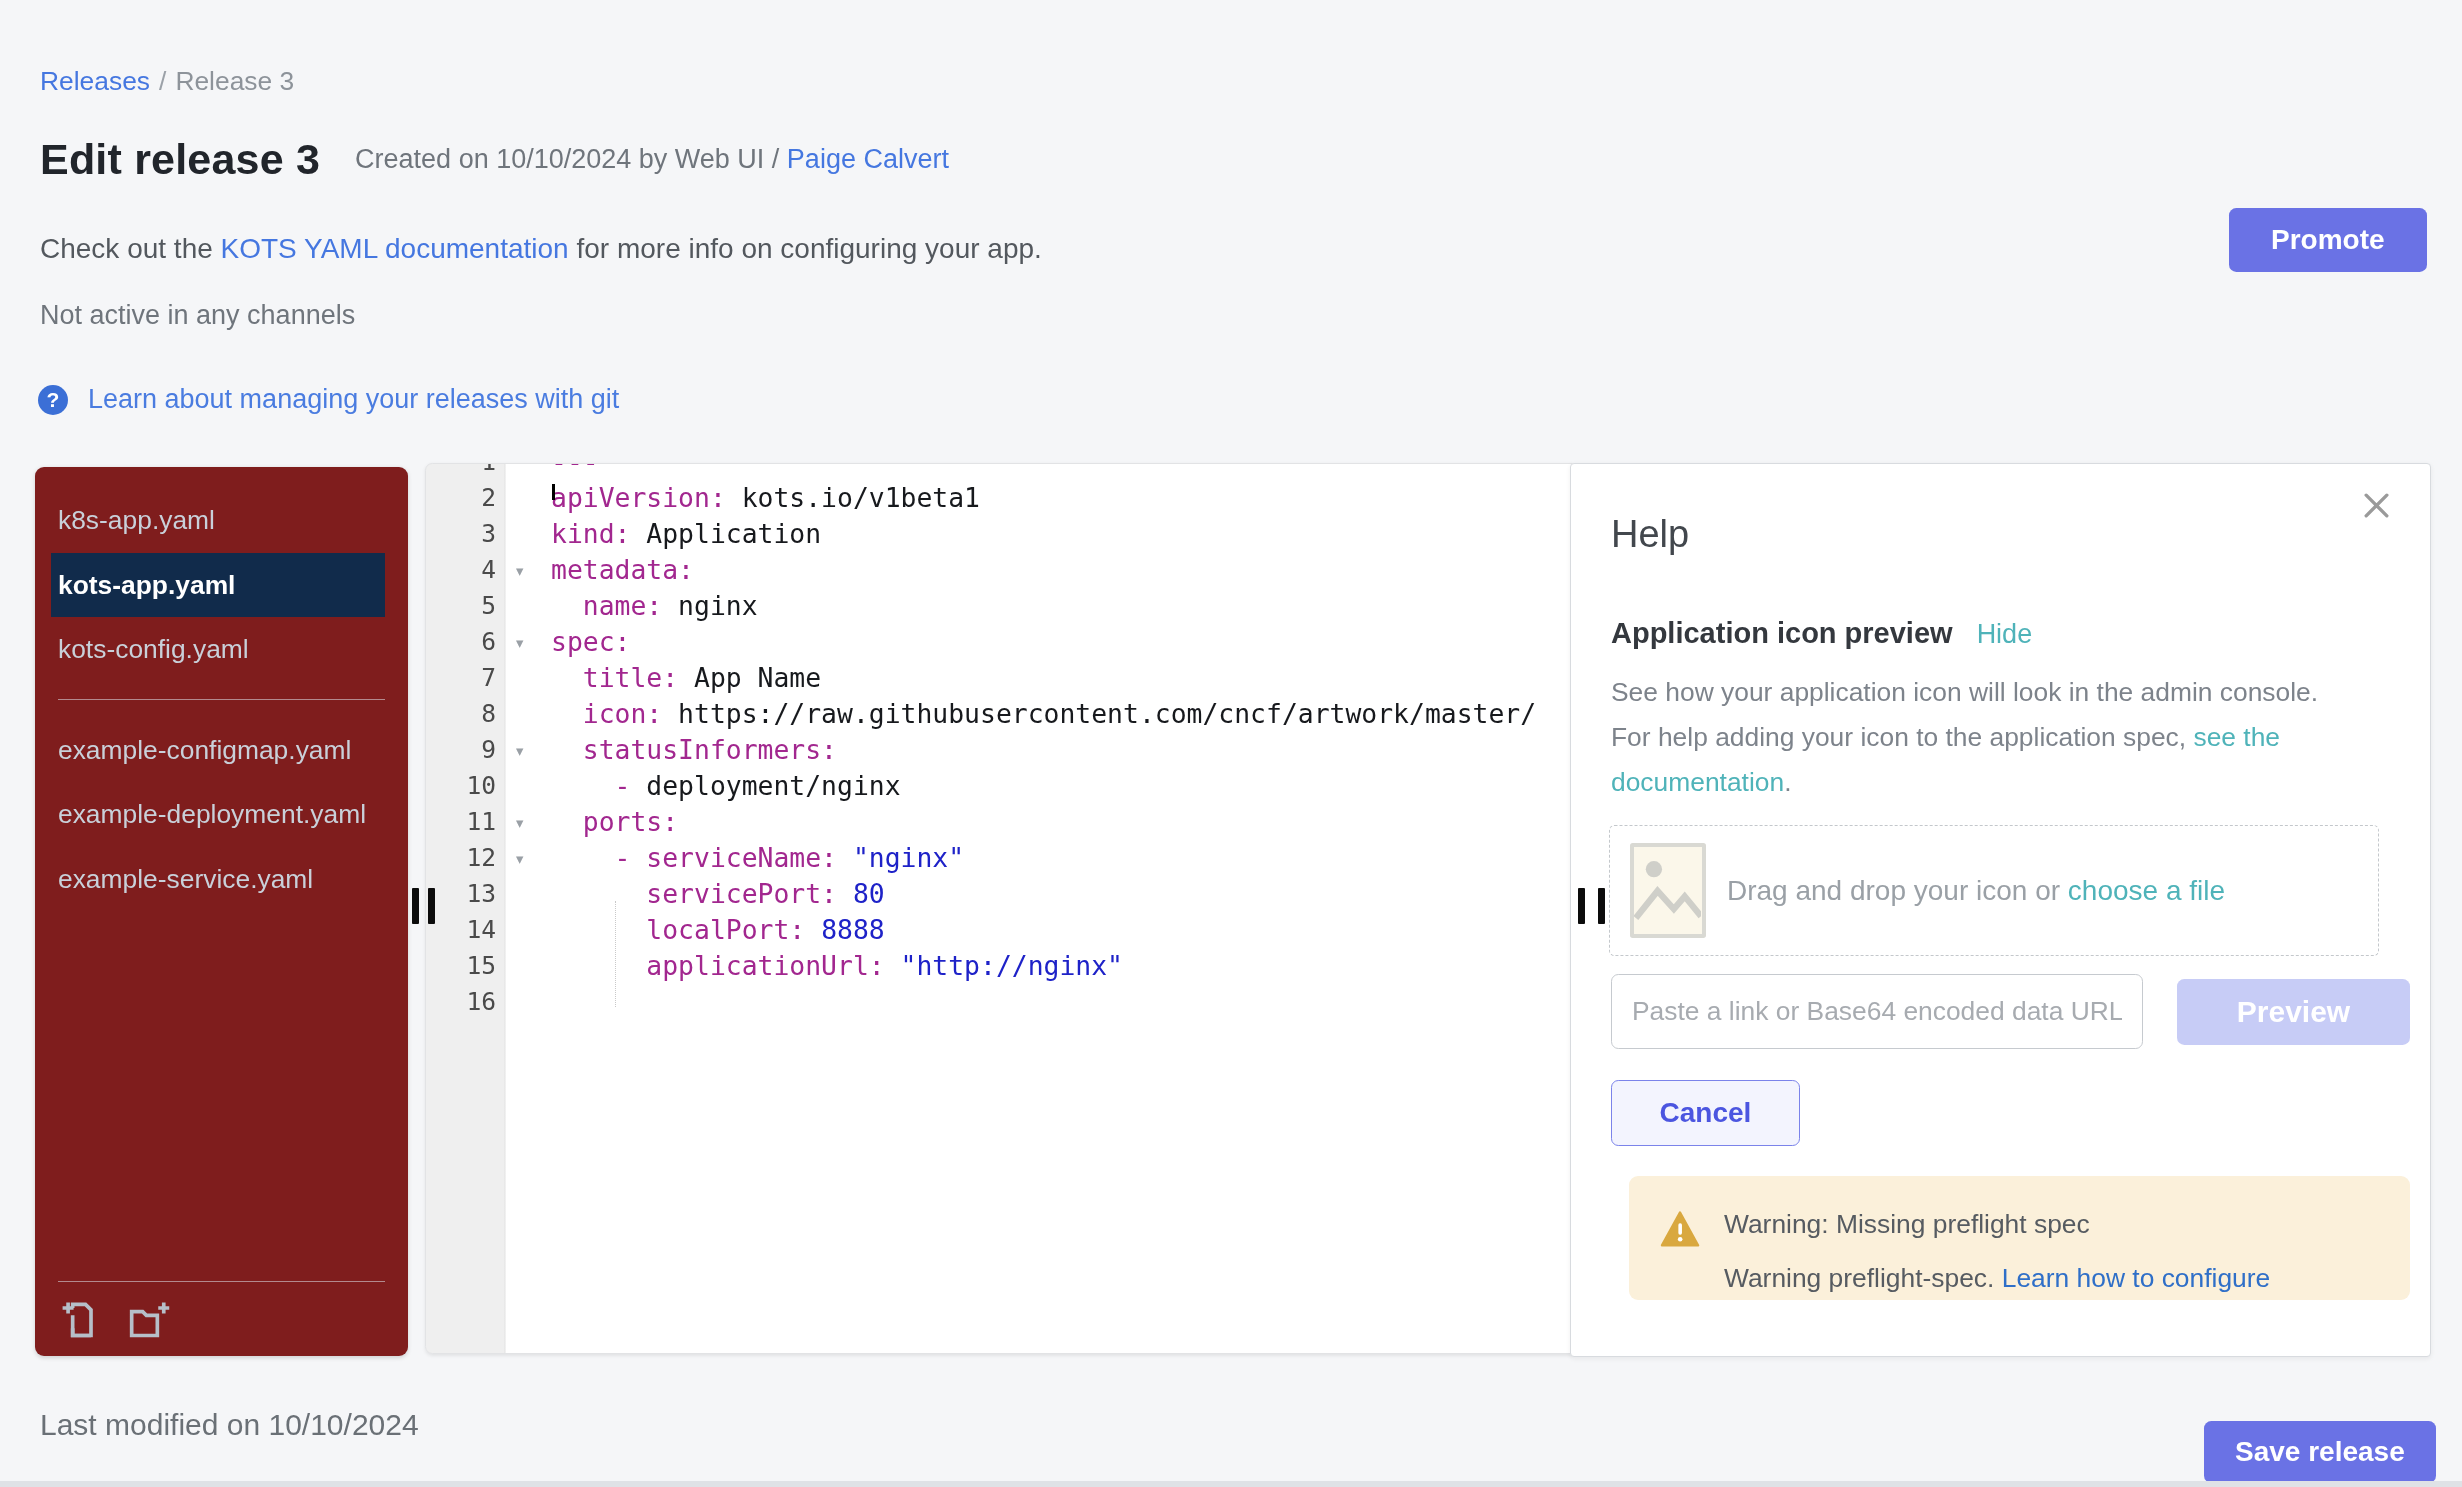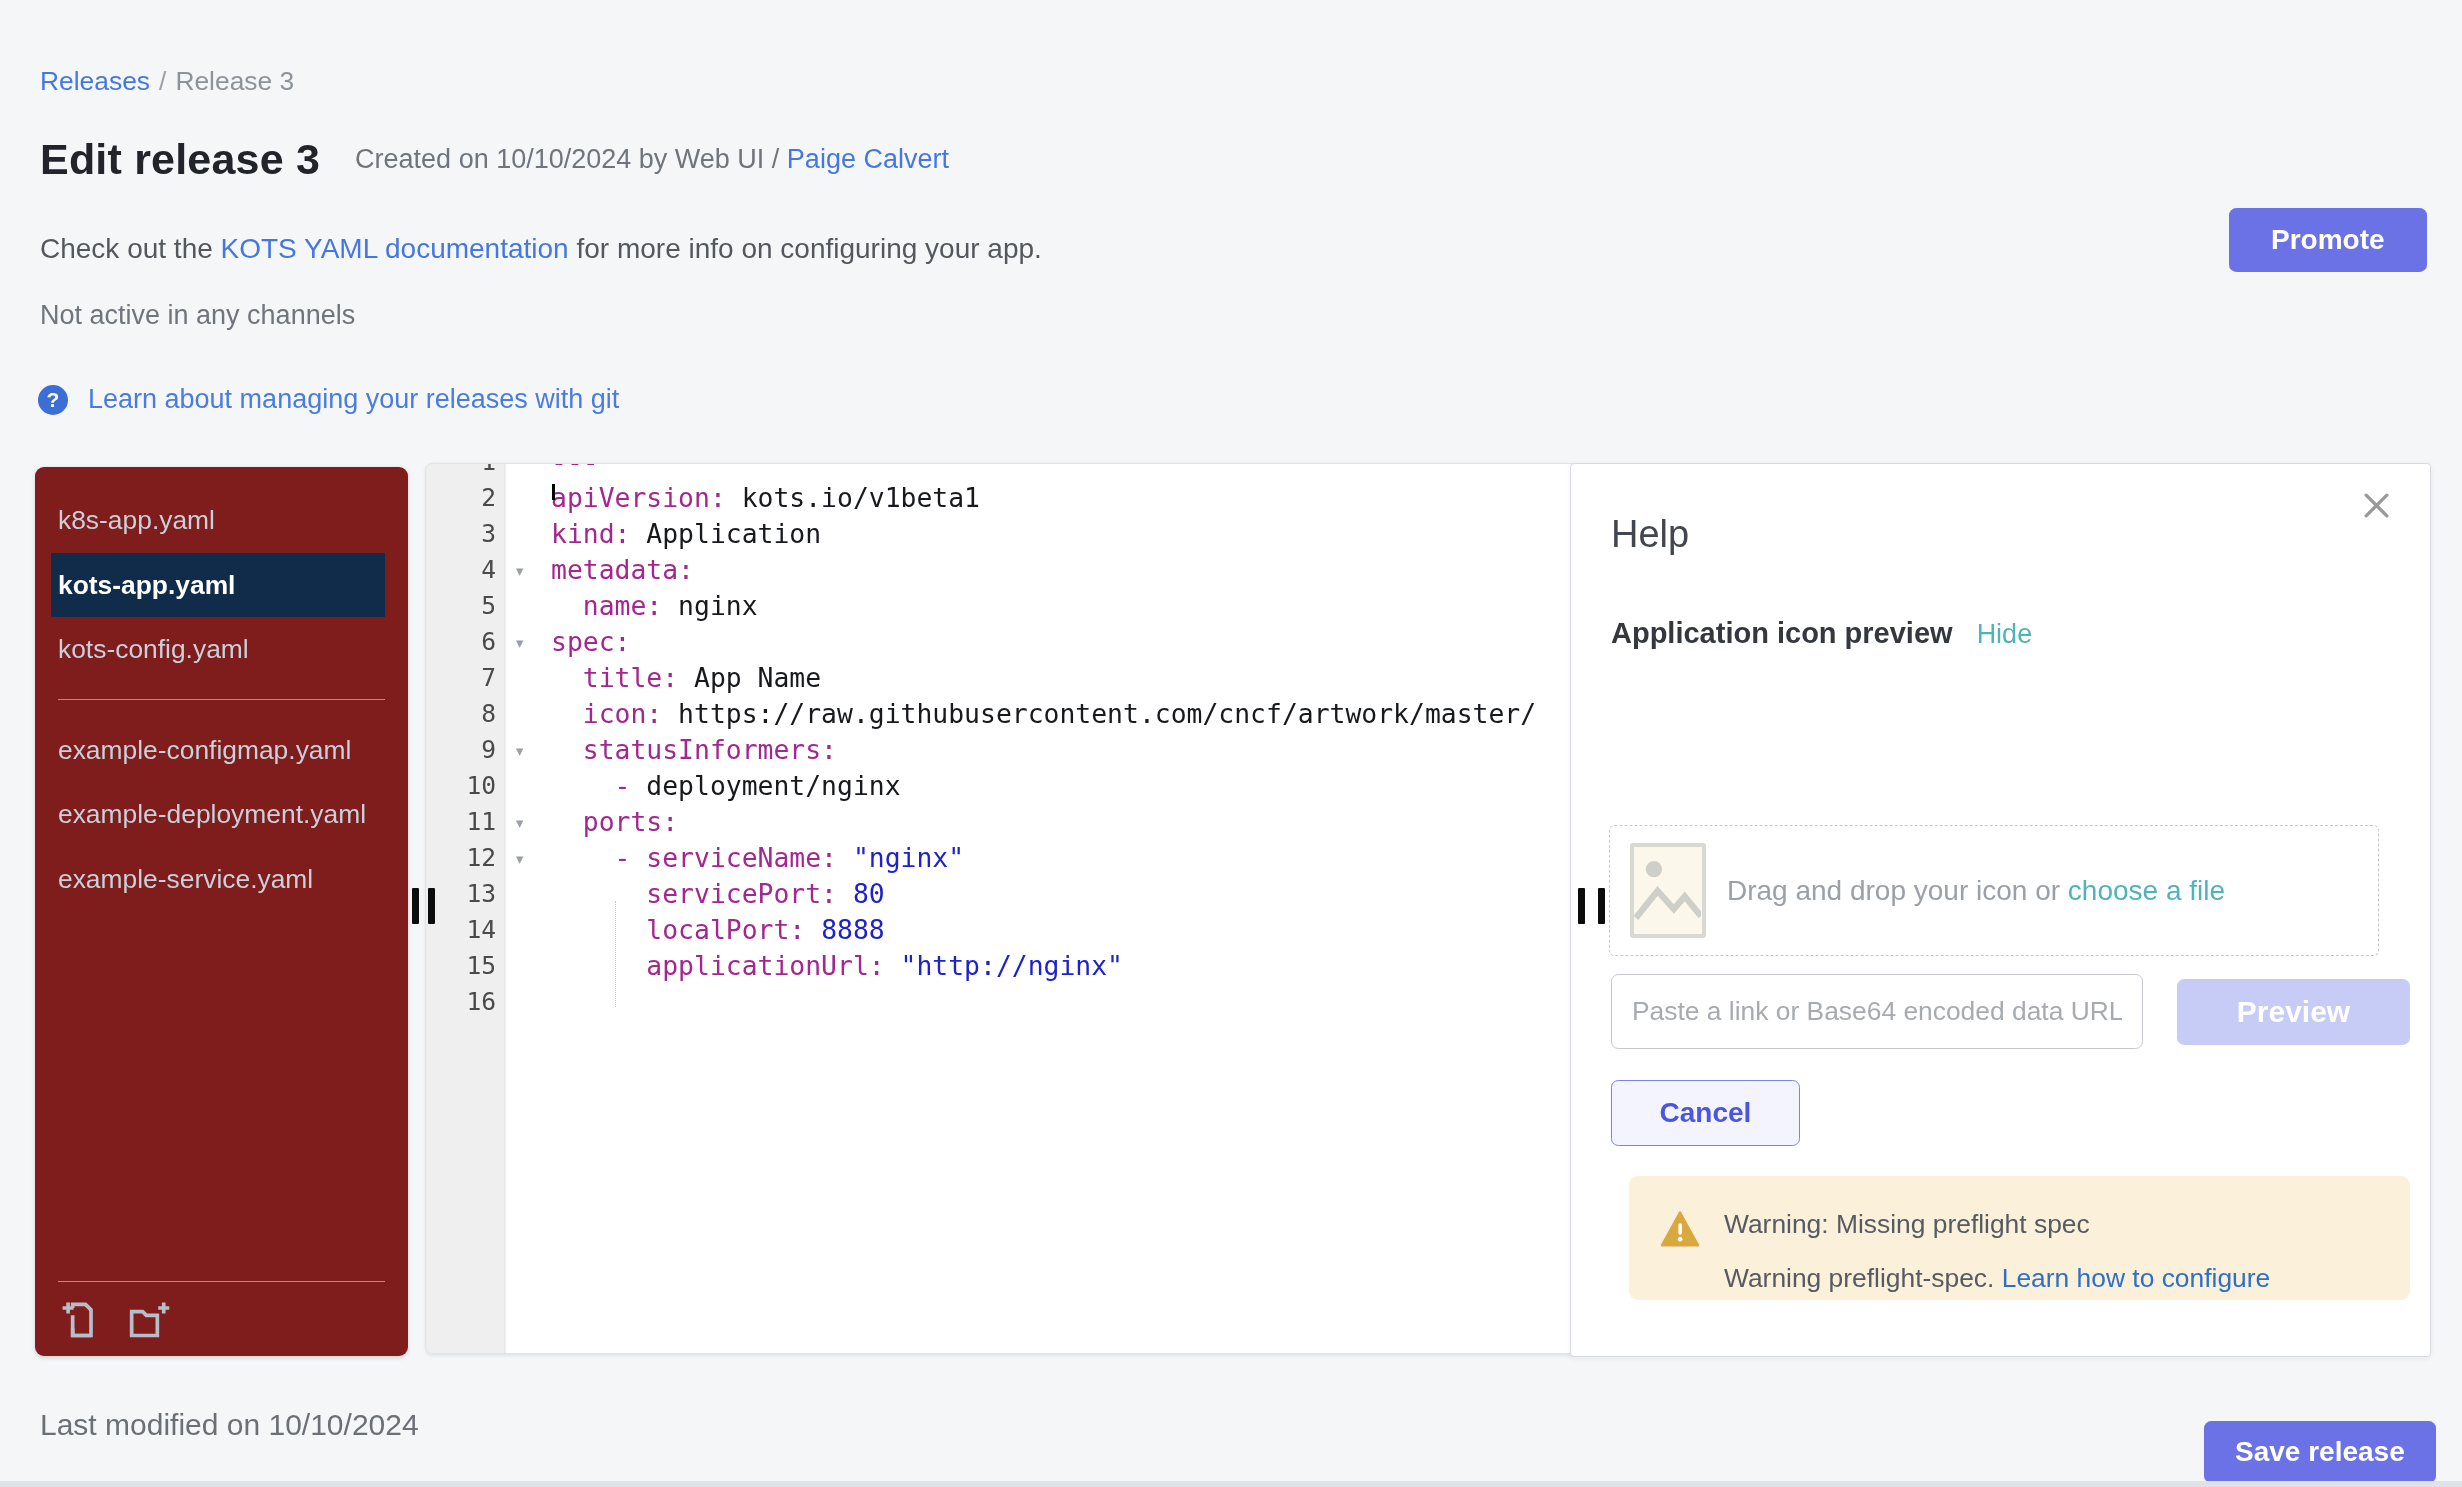--- a/index.html
+++ b/index.html
@@ -170,20 +170,21 @@
       <svg class="help-close" viewBox="0 0 24 24" fill="none" stroke="#9a9a9a" stroke-width="2.6" stroke-linecap="round">
         <path d="M4 4 L20 20 M20 4 L4 20"></path>
       </svg>
       <div class="help-title">Help</div>
 
       <div class="section-row">
         <span class="section-title">Application icon preview</span>
         <a class="teal hide-link">Hide</a>
       </div>
 
+      <div class="help-desc"><span>See how your application icon will look in the admin console. For help adding your icon to the application spec, </span><a class="teal">see the documentation</a><span>.</span></div>
 
       <div class="dropzone">
         <div class="img-ph">
           <svg viewBox="0 0 74 94" width="67" height="86">
             <circle cx="22" cy="24" r="9" fill="#cfcfc9"></circle>
             <path d="M2 78 L26 48 L44 68 L56 54 L74 76" fill="none" stroke="#cfcfc9" stroke-width="7"></path>
           </svg>
         </div>
         <div class="dz-texts">
           <div class="dz-line1"><span>Drag and drop your icon or </span><a class="teal">choose a file</a></div>

